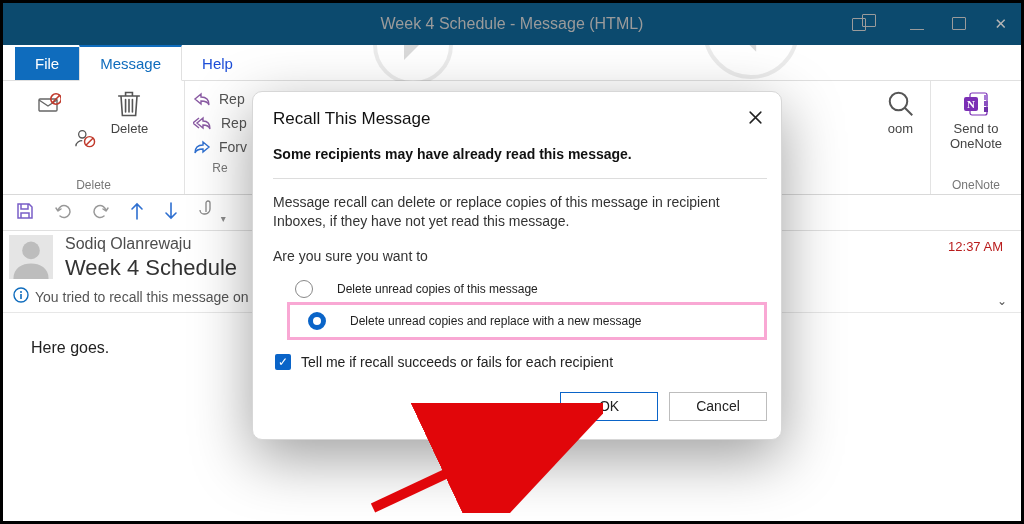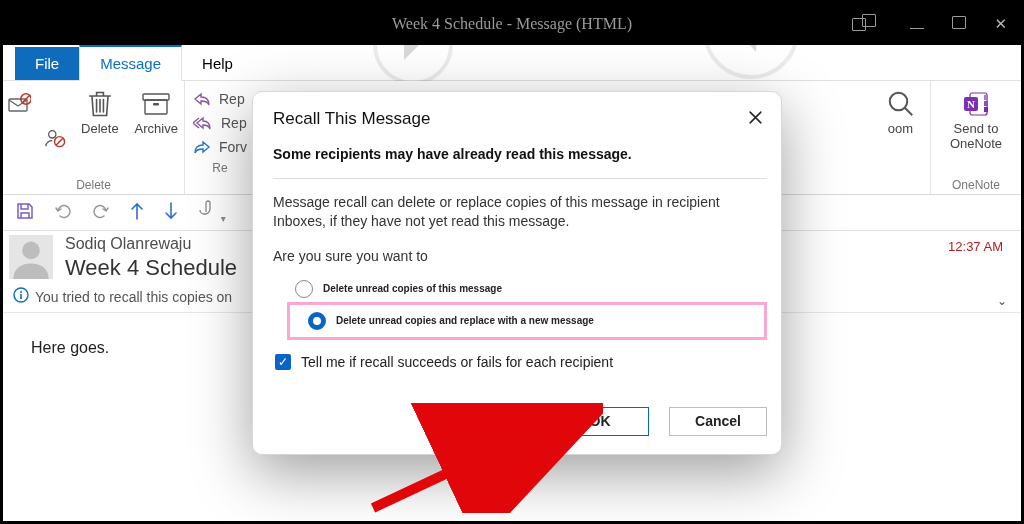--- a/index.html
+++ b/index.html
@@ -15,22 +15,21 @@
     border: 3px solid #000;
   }
 
   
   .titlebar {
     height: 42px;
     position: relative;
     display: flex;
     align-items: center;
     justify-content: center;
-    background: #000000;
-    font-family: Liberation Serif, serif;
+    background: #0c4a6e;
   }
   .titlebar-title {
     color: #9b9b9b;
     font-size: 16px;
   }
   .titlebar-controls {
     position: absolute;
     right: 14px;
     top: 0;
     height: 42px;
@@ -56,21 +55,21 @@
   .tabs {
     height: 36px;
     display: flex;
     align-items: flex-end;
     border-bottom: 1px solid #e0e0e0;
     padding-left: 12px;
   }
   .tab {
     padding: 8px 20px;
     font-size: 15px;
-    color: #000000;
+    color: #1d4ed8;
     cursor: pointer;
   }
   .tab.file {
     background: #0f6cbd;
     color: #fff;
   }
   .tab.active {
     border: 1px solid #e0e0e0;
     border-bottom: 1px solid #fff;
     border-top: 2px solid #0f6cbd;
@@ -167,31 +166,31 @@
     padding: 14px 14px 18px 20px;
     z-index:30;
   }
   .dialog-title-row { display:flex; justify-content:space-between; align-items:center; }
   .dialog-title { font-size:17px; color:#111; }
   .dialog-close { cursor:pointer; padding:4px; }
   .dialog-bold { font-size:14px; font-weight:700; margin-top:14px; color:#111; }
   .dialog-hr { border:none; border-top:1px solid #ddd; margin-top:16px; }
   .dialog-text { font-size:14px; color:#333; margin-top:14px; line-height:1.35; }
   .radiogroup { margin-top:10px; padding-left:22px; }
-  .radio-row { display:flex; align-items:center; gap:10px; font-size:10px; padding:4px 0;font-weight:bold; }
+  .radio-row { display:flex; align-items:center; gap:24px; font-size:12px; padding:4px 0; }
   .radio-outer { width:18px; height:18px; border:1px solid #888; border-radius:50%; display:flex; align-items:center; justify-content:center; }
   .radio-outer.sel { border:5px solid #0a64c8; }
   .highlight-box {
     border:3px solid #f9a8d4;
     padding:3px 18px;
     margin-left:-8px;
   }
   .check-row { display:flex; align-items:center; gap:10px; font-size:14px; margin-top:14px; margin-left:2px; }
   .checkbox { width:16px; height:16px; background:#0a64c8; display:flex; align-items:center; justify-content:center; color:#fff; font-size:12px; border-radius:2px; }
-  .dialog-btns { display:flex; justify-content:flex-end; gap:20px; margin-top:37px;font-weight:bold; }
+  .dialog-btns { display:flex; justify-content:flex-end; gap:11px; margin-top:22px; }
   .dbtn { width:98px; height:29px; border:1px solid #bdbdbd; background:#fff; font-size:14px; color:#222; cursor:pointer; display:flex; align-items:center; justify-content:center;}
   .dbtn.primary { border:1px solid #0a64c8; }
 
   
   .arrow {
     position:absolute;
     left:350px; top:400px;
     width:250px; height:110px;
     z-index:40;
     pointer-events:none;
@@ -255,30 +254,20 @@
             </svg>
         </span>
       </div>
       <div class="ribbon-btn-vert">
         <span class="ic">
           <svg width="28" height="32" viewBox="0 0 24 28">
               <path d="M5 7h14l-1.2 17H6.2L5 7z M3 7h18 M9 4h6v3H9z M9 10v11 M12 10v11 M15 10v11" stroke="#555" stroke-width="1.4" fill="none" stroke-linecap="round"></path>
             </svg>
         </span>
         <span>Delete</span>
-      </div>
-      <div class="ribbon-btn-vert">
-        <span class="ic">
-          <svg width="30" height="28" viewBox="0 0 30 26">
-              <rect x="2" y="3" width="26" height="6" rx="1" fill="none" stroke="#555" stroke-width="1.4"></rect>
-              <rect x="4" y="9" width="22" height="14" rx="1" fill="none" stroke="#555" stroke-width="1.4"></rect>
-              <rect x="12" y="12" width="6" height="2.5" rx="1" fill="#555"></rect>
-            </svg>
-        </span>
-        <span>Archive</span>
       </div>
     </div>
     <div class="ribbon-group-label">Delete</div>
   </div>
 
   <div class="ribbon-group" style="width:70px; border-right:none;">
     <div class="reply-block">
       <div class="reply-item">
         <svg width="18" height="14" viewBox="0 0 18 14">
             <path d="M8 2L2 7l6 5V9c4 0 7 1 8 4 0-5-3-8-8-8V2z" fill="none" stroke="#8a5aa3" stroke-width="1.4"></path>
@@ -379,21 +368,21 @@
   <div class="subject">Week 4 Schedule</div>
   <div class="time">12:37 AM</div>
   <div class="recall-notice">
     <span class="ic">
       <svg width="16" height="16" viewBox="0 0 16 16">
           <circle cx="8" cy="8" r="7" fill="none" stroke="#0f6cbd" stroke-width="1.4"></circle>
           <circle cx="8" cy="5" r="1" fill="#0f6cbd"></circle>
           <rect x="7.2" y="7" width="1.6" height="5" fill="#0f6cbd"></rect>
         </svg>
     </span>
-    <span>You tried to recall this copies on</span>
+    <span>You tried to recall this message on</span>
   </div>
   <span class="chev">⌄</span>
 </div>
 
 <div class="body-area">
   <span>Here goes.</span>
 </div>
 
 <div class="dialog">
   <div class="dialog-title-row">

